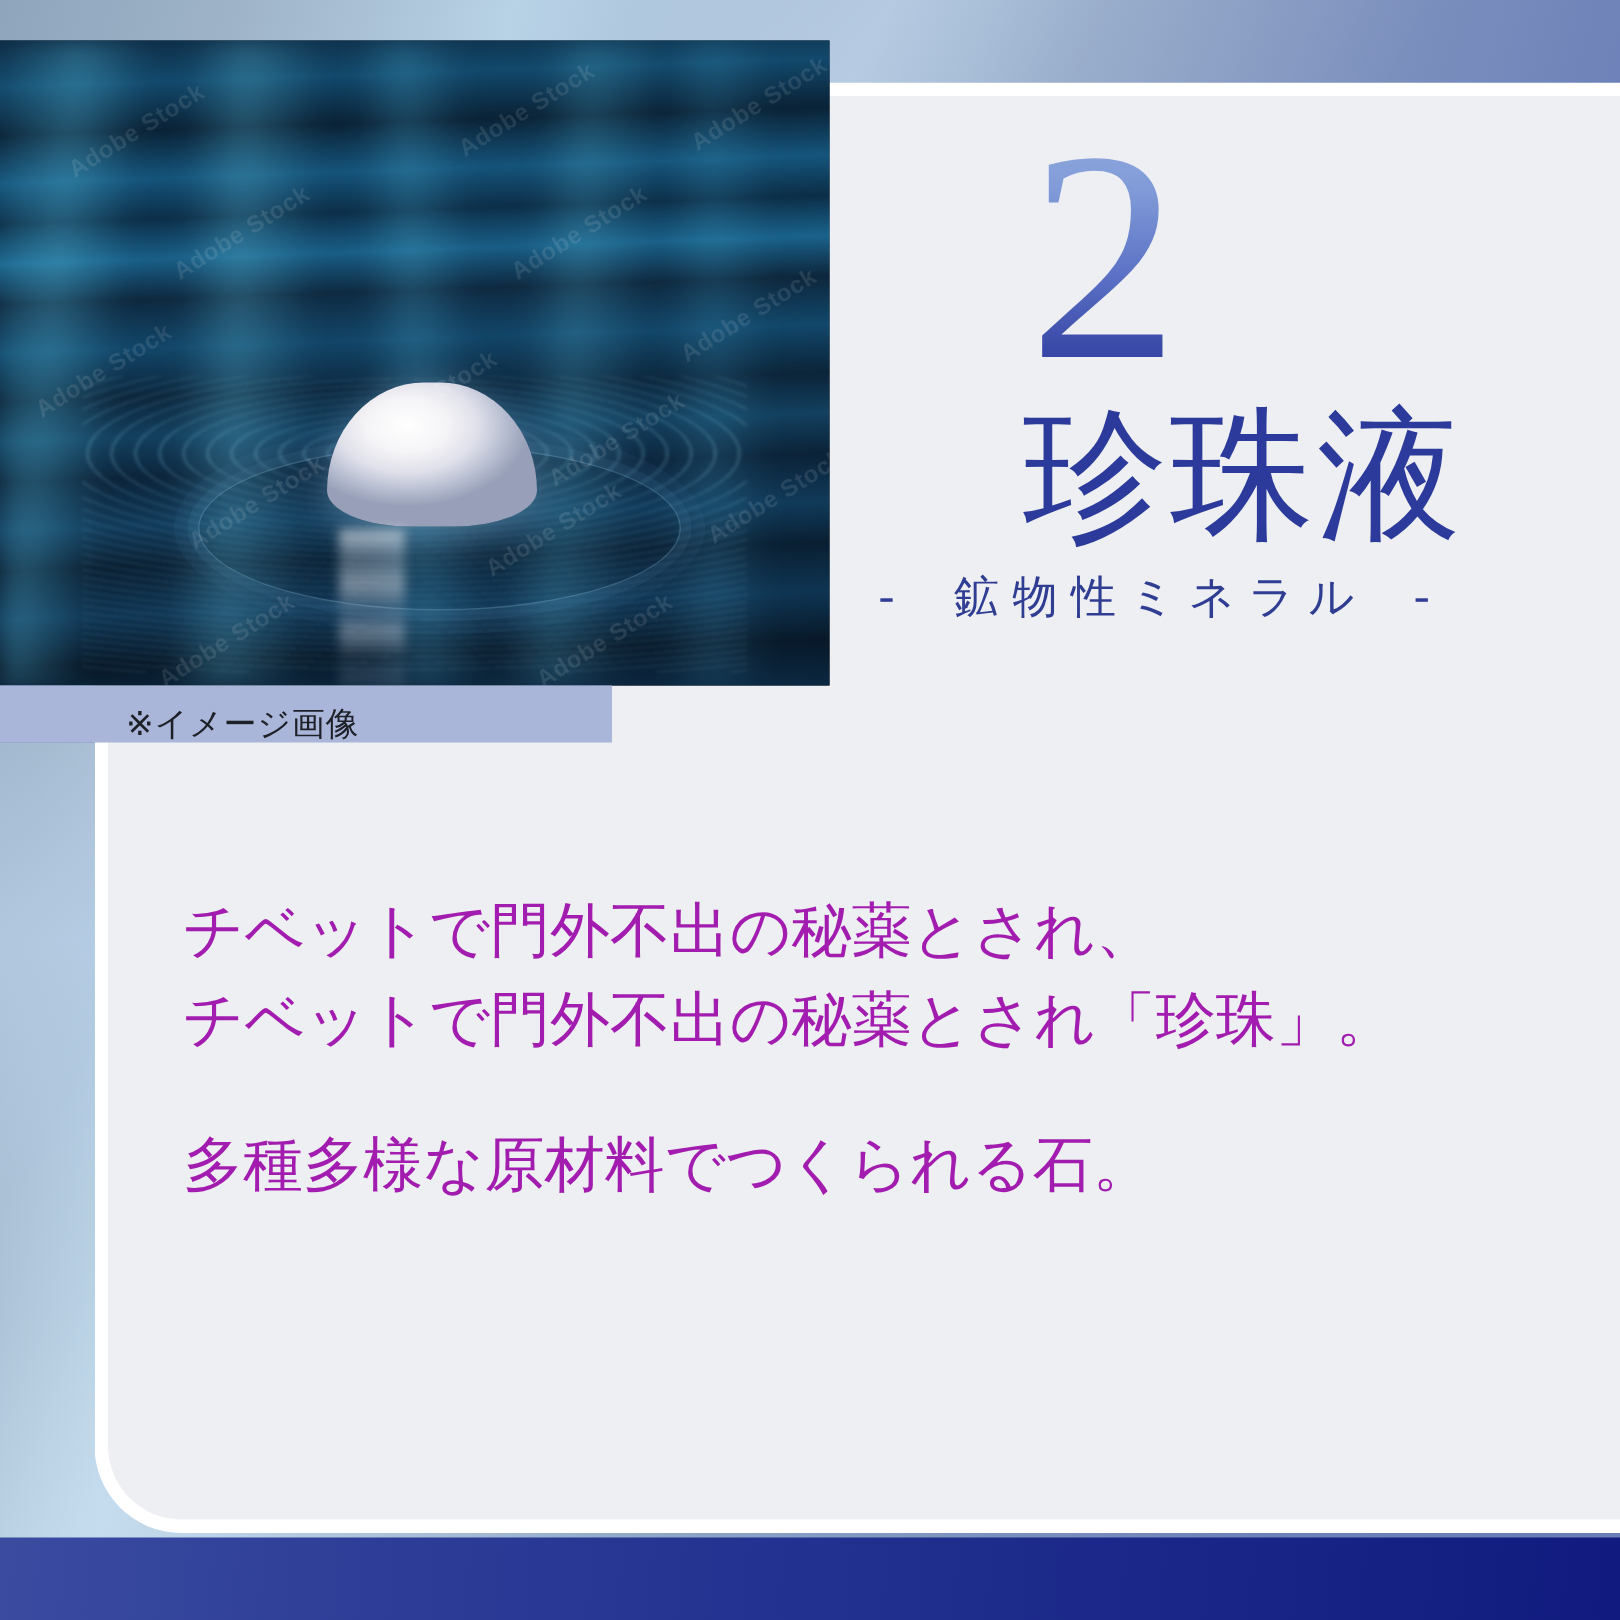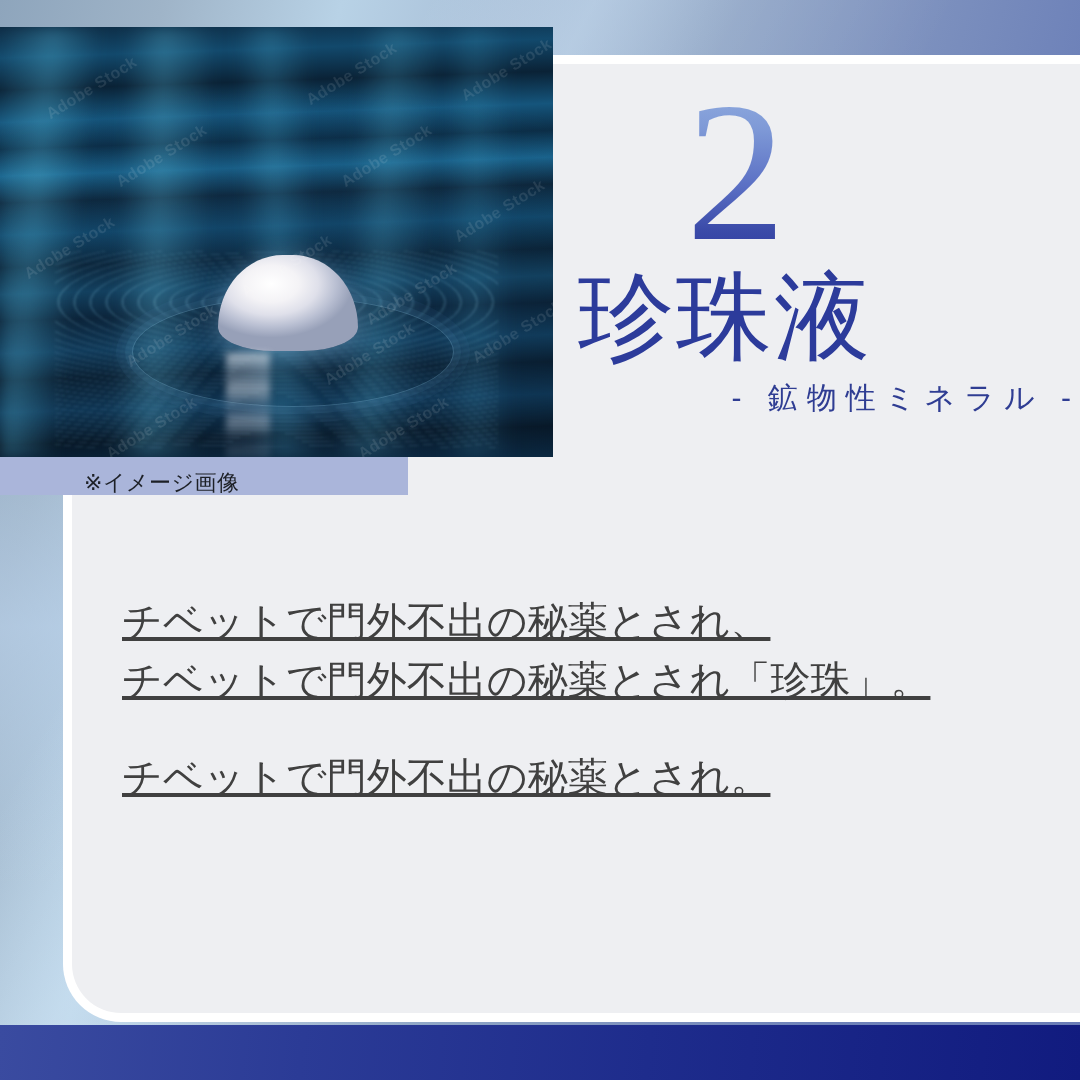--- a/index.html
+++ b/index.html
@@ -174,35 +174,35 @@
     text-align:center;
     padding-right:168px;
     background:linear-gradient(180deg,#93aee0 0%,#7f9ad7 26%,#5a6fc4 58%,#3a4aa8 82%,#2f3ca0 100%);
     -webkit-background-clip:text;background-clip:text;
     color:transparent;-webkit-text-fill-color:transparent;
     margin:0;
   }
   .title{
     font-family:"Liberation Serif","DejaVu Serif",serif;
     font-size:96px;line-height:1.0;color:#2c3b9b;
-    text-align:left;margin:6px 0 0 0;letter-spacing:2px;
+    text-align:center;margin:6px 0 0 0;letter-spacing:2px;
     padding-left:18px;
   }
   .subtitle{
-    font-family:Liberation Sans, sans-serif;
-    font-size:30px;color:#2f3d93;text-align:right;
+    font-family:Liberation Mono, monospace;
+    font-size:30px;color:#2f3d93;text-align:left;
     letter-spacing:9px;margin:12px 0 0 0;padding-left:22px;
   }
 
   
   .body-copy{
     position:absolute;left:122px;top:592px;width:880px;
-    color:#404040;
+    color:#a21caf;
     font-family:"Liberation Sans","DejaVu Sans",sans-serif;
-    font-size:40px;line-height:1.48;font-weight:500;text-decoration:underline;
+    font-size:40px;line-height:1.48;font-weight:500;
   }
   .para{margin:0 0 38px 0;}
   .para:last-child{margin-bottom:0;}
   .para .ln{display:block;white-space:nowrap;}
 </style>
 </head>
 <body>
 
 <div id="stage">
 
@@ -245,19 +245,19 @@
     <div class="title">珍珠液</div>
     <div class="subtitle">- 鉱物性ミネラル -</div>
   </div>
 
   <div class="body-copy">
     <p class="para">
       <span class="ln">チベットで門外不出の秘薬とされ、</span>
       <span class="ln">チベットで門外不出の秘薬とされ「珍珠」。</span>
     </p>
     <p class="para">
-      <span class="ln">チベットで門外不出の秘薬とされ。</span>
+      <span class="ln">多種多様な原材料でつくられる石。</span>
     </p>
   </div>
 
   <div class="bottom-bar"></div>
 
 </div>
 
 </body></html>

